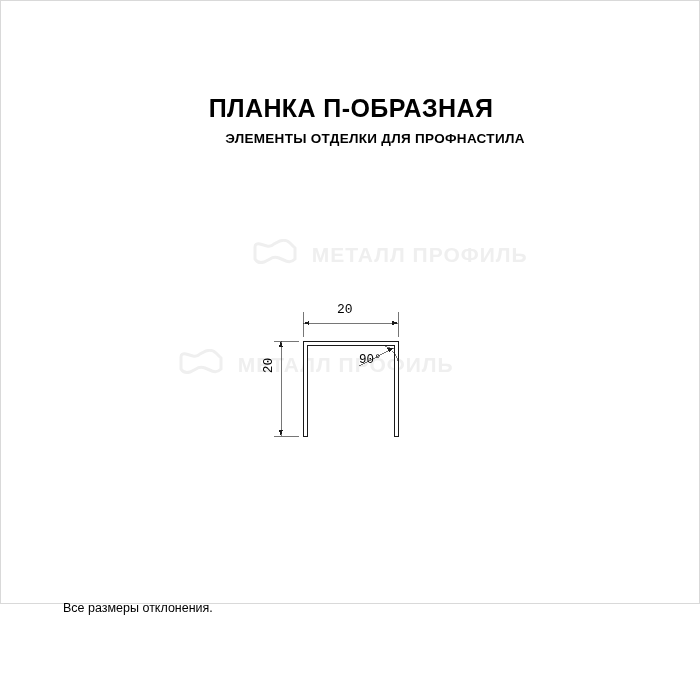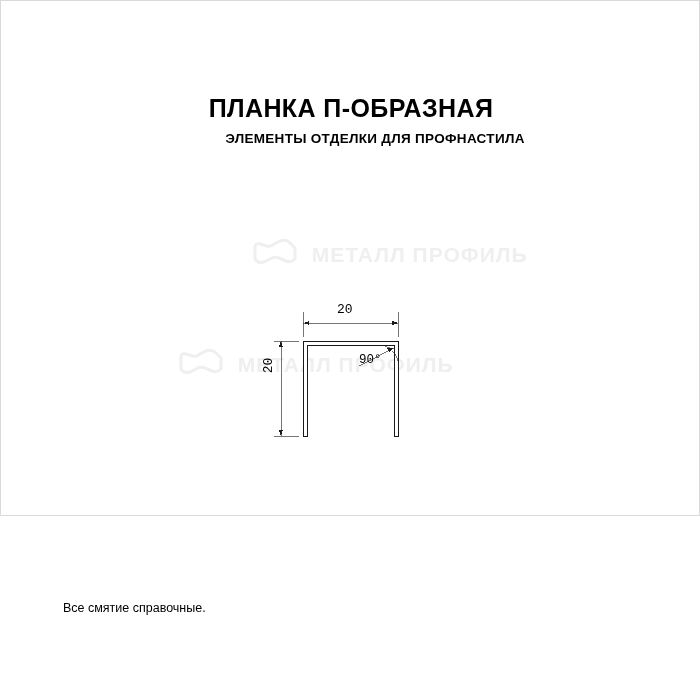--- a/index.html
+++ b/index.html
@@ -10,21 +10,21 @@
     width: 700px;
     height: 700px;
     background: #ffffff;
     font-family: "Liberation Sans", sans-serif;
     color: #000000;
     overflow: hidden;
   }
   .page {
     position: relative;
     width: 700px;
-    height: 516px;
+    height: 604px;
     box-sizing: border-box;
     border: 1px solid #d9d9d9;
   }
   .title-block {
     position: absolute;
     top: 92px;
     left: 0;
     width: 700px;
     text-align: center;
   }
@@ -162,16 +162,16 @@
         <path d="M126 49 A 22 22 0 0 1 142 65" stroke="#1a1a1a" stroke-width="0.6" fill="none"></path>
       </g>
     </svg>
 
     <div class="dim-text dim-top">20</div>
     <div class="dim-text dim-left">20</div>
     <div class="dim-text angle-text">90°</div>
   </div>
 
   <div class="footer">
-    <div>Все смятие справочные.</div>
+    <div>Все размеры отклонения.</div>
   </div>
 
 </div>
 
 </body></html>

